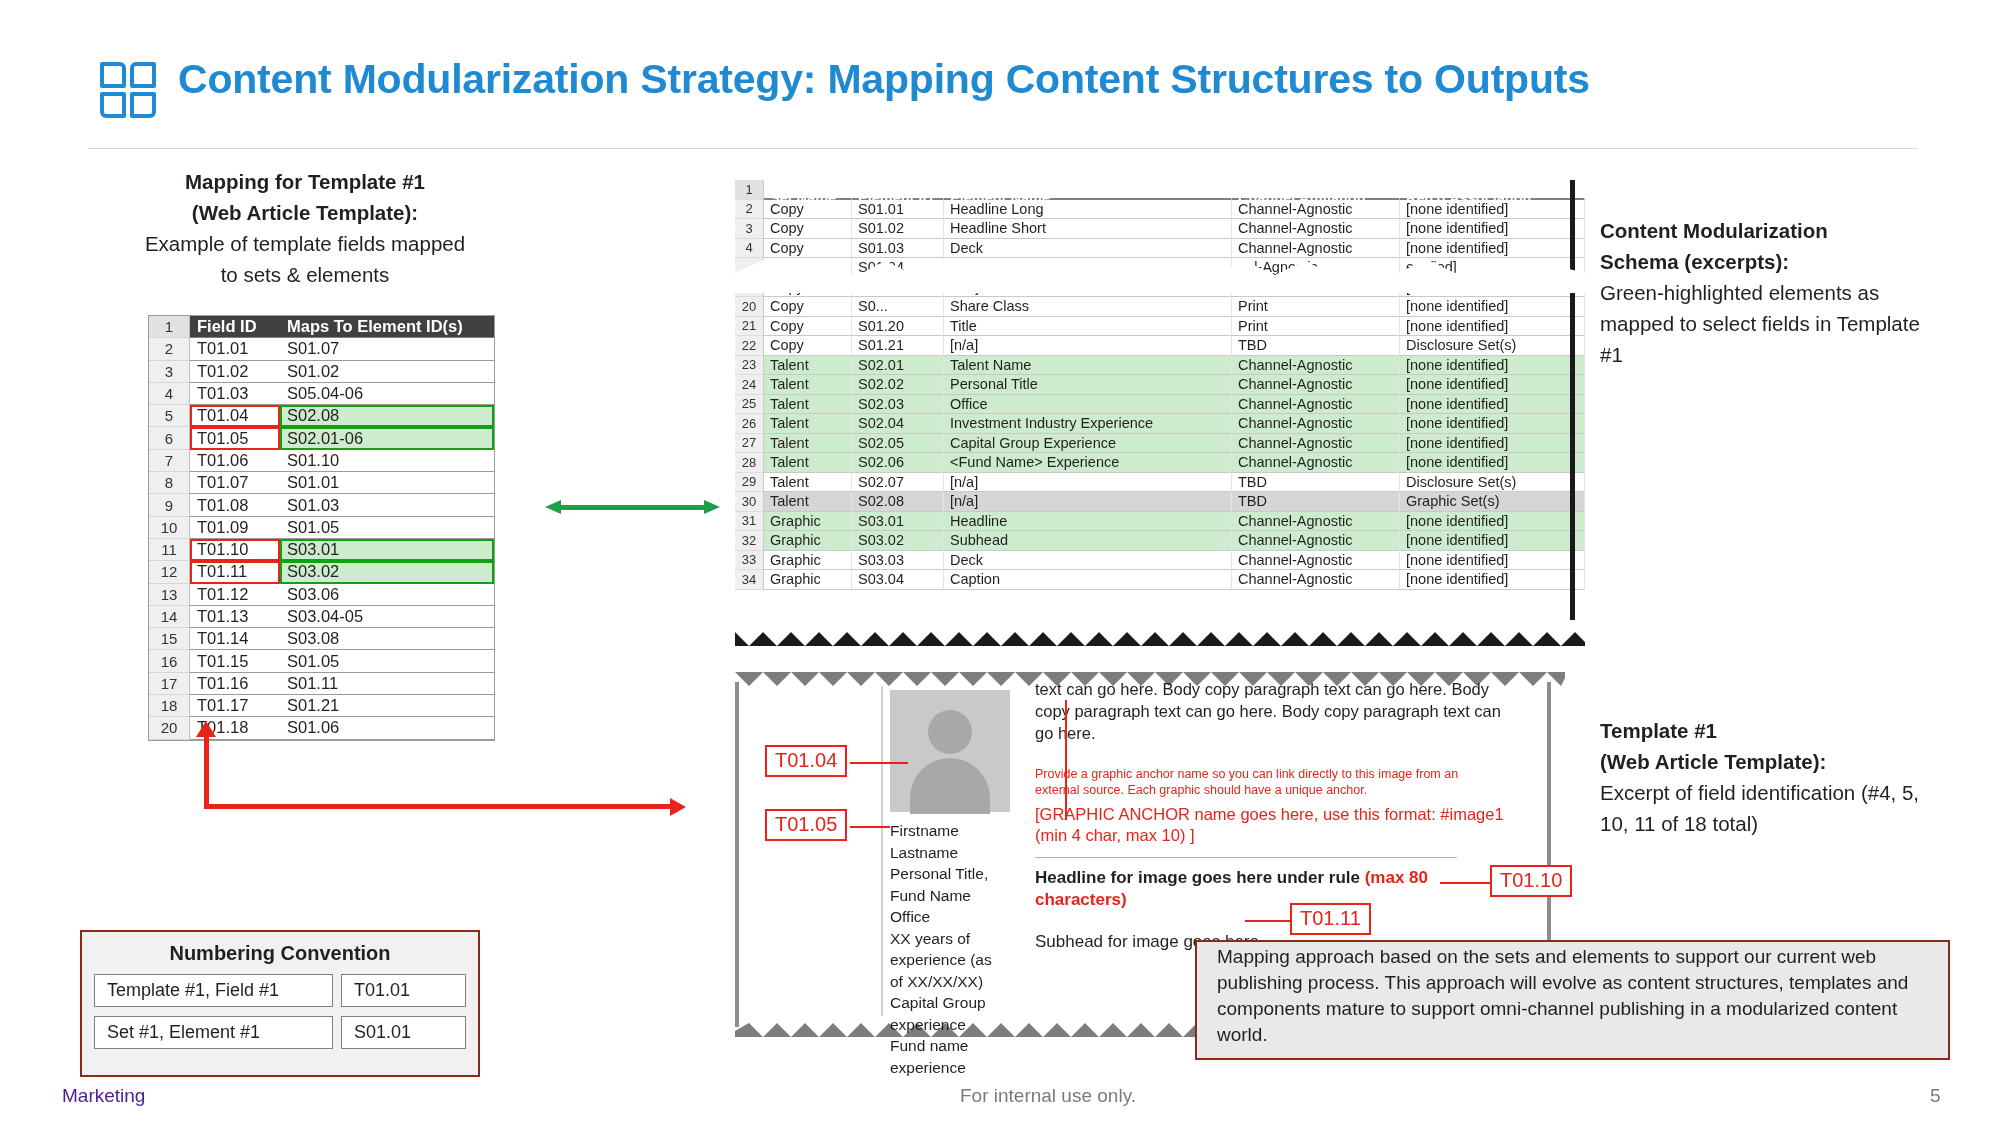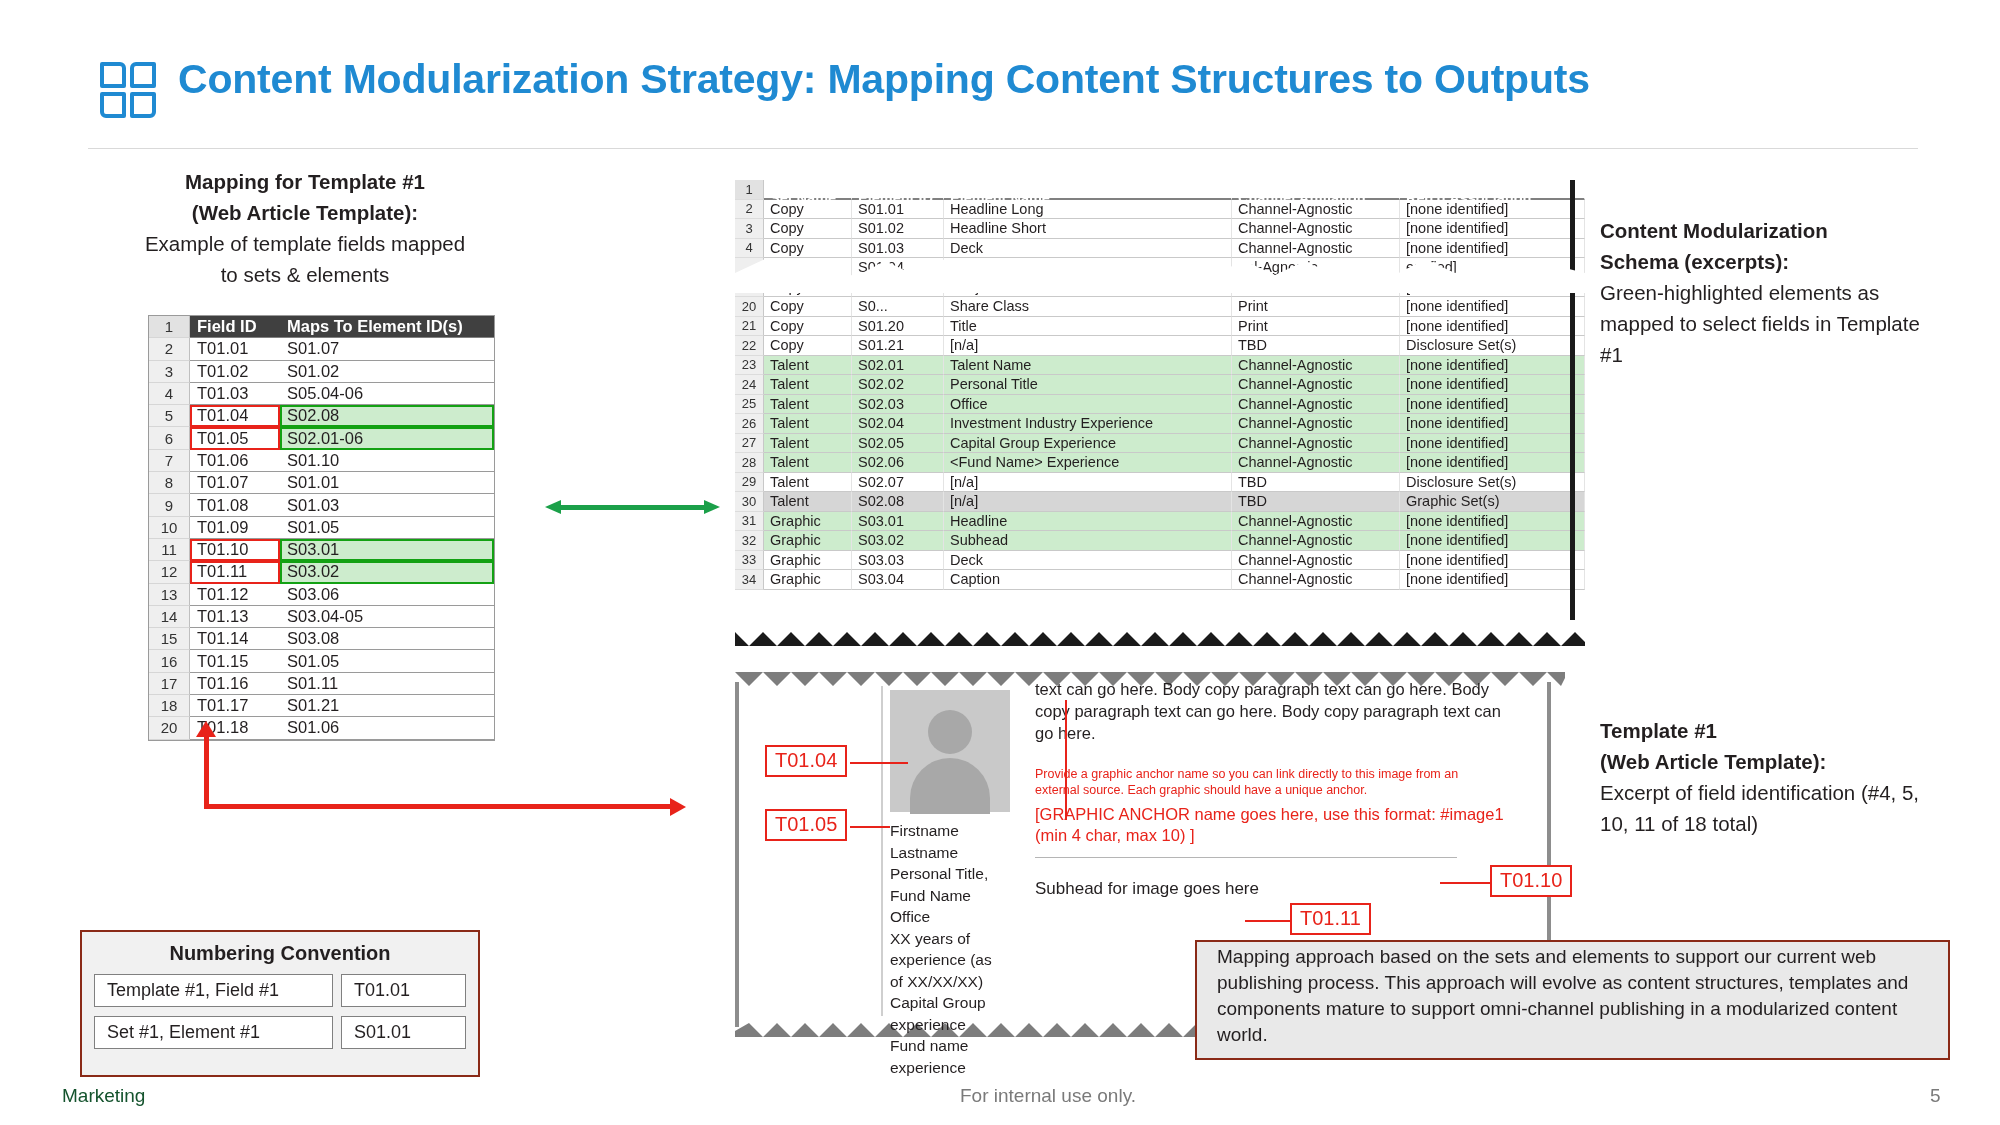--- a/index.html
+++ b/index.html
@@ -198,21 +198,21 @@
   }
   .leader{position:absolute;height:2px;background:#e8231a;}
 
   .callout{
     position:absolute;left:1195px;top:940px;width:755px;height:120px;
     background:#e9e9e9;border:2px solid #8a2a17;box-sizing:border-box;
     padding:2px 20px;font-size:19px;line-height:26px;color:#231f20;
   }
 
   
-  .footer-left{position:absolute;left:62px;top:1085px;font-size:19px;color:#14532d;}
+  .footer-left{position:absolute;left:62px;top:1085px;font-size:19px;color:#4c1d95;}
   .footer-center{position:absolute;left:916px;top:1085px;font-size:19px;color:#7a7a7a;margin-left:44px;}
   .footer-right{position:absolute;left:1930px;top:1085px;font-size:19px;color:#7a7a7a;}
 </style>
 </head>
 <body>
 
 <div class="slide">
 
   <div class="header">
     <div class="title-icon">
@@ -547,20 +547,23 @@
     <div class="photo">
       <div class="head"></div>
         <div class="body"></div>
     </div>
 
     <div class="tmpl-body">
       <div>text can go here. Body copy paragraph text can go here. Body copy paragraph text can go here. Body copy paragraph text can go here.</div>
       <div class="red-small">Provide a graphic anchor name so you can link directly to this image from an external source. Each graphic should have a unique anchor.</div>
       <div class="red-med">[GRAPHIC ANCHOR name goes here, use this format: #image1 (min 4 char, max 10) ]</div>
       <div class="hr-rule"></div>
+      <div class="hl-head">
+        <span>Headline for image goes here under rule </span><span class="r">(max 80 characters)</span>
+      </div>
       <div class="subhead">Subhead for image goes here</div>
     </div>
 
     <div class="person-col">
       <span id="person-text"><span>Firstname Lastname</span><br><span>Personal Title, Fund Name</span><br><span>Office</span><br><span>XX years of experience (as of XX/XX/XX)</span><br><span>Capital Group experience</span><br><span>Fund name experience</span></span>
     </div>
   </div>
 
   <div class="leader" style="left:850px;top:762px;width:58px;"></div>
   <div class="tag" style="left:765px;top:745px;">T01.04</div>

